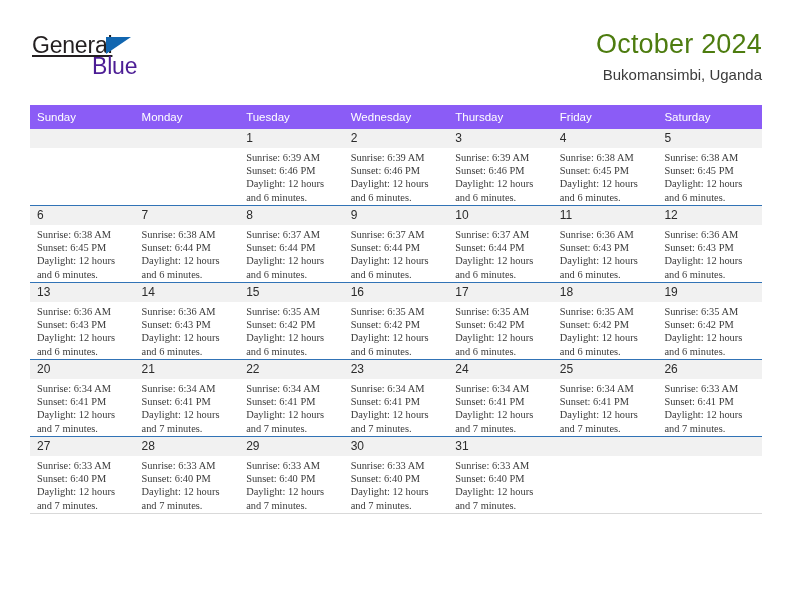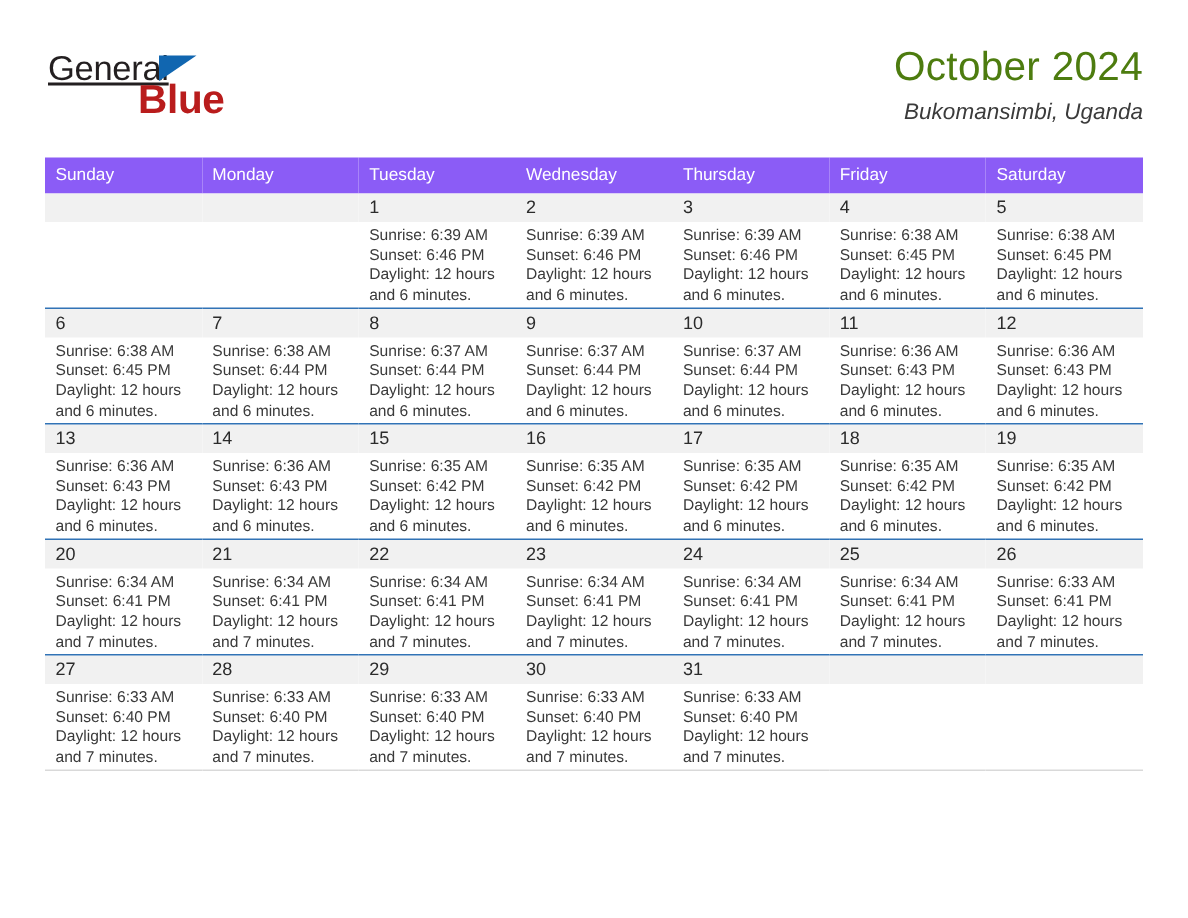--- a/index.html
+++ b/index.html
@@ -53,25 +53,24 @@
     top: 5px;
     width: 0;
     height: 0;
     border-left: 25px solid #1166b0;
     border-bottom: 17px solid transparent;
   }
   .brand-blue {
     position: absolute;
     left: 60px;
     top: 21px;
-    font-size: 27px;
-    color: #b91c1c;
+    font-size: 23px;
+    color: #4c1d95;
     line-height: 26px;
     letter-spacing: -0.2px;
-    font-weight: bold;
   }
 
   .titles {
     position: absolute;
     right: 0;
     top: 0;
     text-align: right;
   }
   .cal-title {
     font-size: 27px;
@@ -80,21 +79,20 @@
     font-weight: normal;
     margin: 0;
     letter-spacing: 0.2px;
   }
   .cal-sub {
     font-size: 15px;
     color: #3b3b3b;
     line-height: 20px;
     margin: 5px 0 0 0;
     font-weight: normal;
-    font-style: italic;
   }
 
   
   .calendar {
     position: absolute;
     left: 30px;
     top: 105px;
     width: 732px;
     border-collapse: collapse;
     table-layout: fixed;
@@ -136,20 +134,21 @@
     line-height: 13px;
   }
   .cell.empty .daynum {
     color: transparent;
   }
   .info {
     padding: 3px 6px 0 7px;
     font-size: 10.4px;
     line-height: 13.2px;
     color: #3a3a3a;
+    font-family: Liberation Serif, serif;
   }
   .info div { white-space: nowrap; }
 </style>
 </head>
 <body>
 
 <div class="page">
 
   <div class="top">
 

